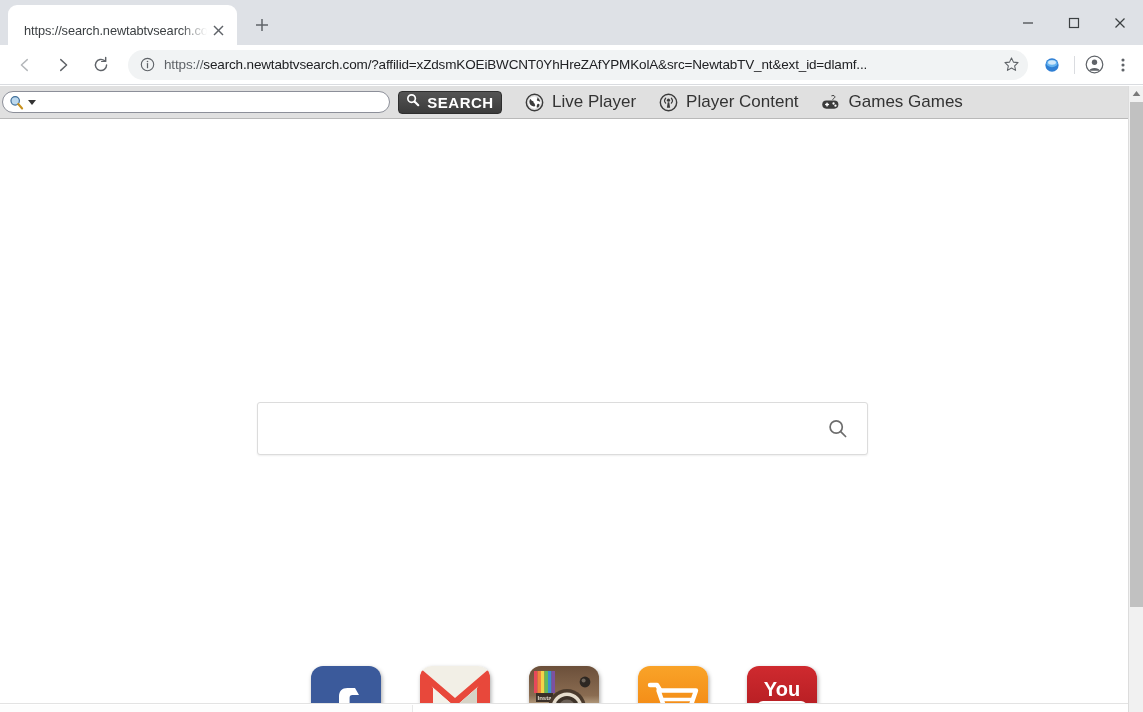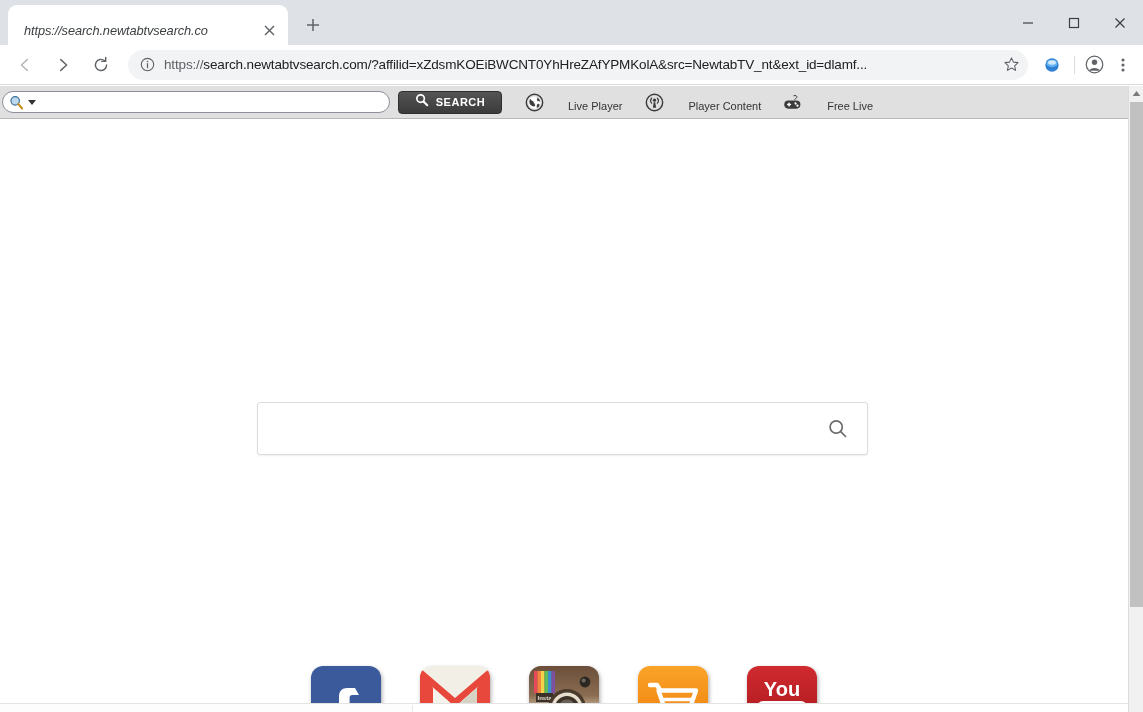--- a/index.html
+++ b/index.html
@@ -11,25 +11,24 @@
   }
 
   
   .browser { width: 1143px; height: 712px; position: relative; background:#ffffff; }
 
   .tabstrip {
     height: 45px; background: #dee1e6;
     display: flex; align-items: flex-end; position: relative;
   }
   .tab {
-    margin-left: 8px; width: 280px; height: 40px;
+    margin-left: 8px; width: 229px; height: 40px;
     background: #ffffff; border-radius: 9px 9px 0 0;
     display: flex; align-items: center; padding: 11px 8px 0 16px;
     position: relative;
-    font-style: italic;
   }
   .tab-title {
     flex: 1; font-size: 12.8px; color: #3c4043;
     white-space: nowrap; overflow: hidden;
     -webkit-mask-image: linear-gradient(to right, #000 85%, transparent 100%);
     mask-image: linear-gradient(to right, #000 85%, transparent 100%);
     letter-spacing: -0.1px;
   }
   .tab-close {
     width: 22px; height: 22px; flex:none;
@@ -112,24 +111,24 @@
     font-size: 12px; font-family:"Liberation Sans", sans-serif; color:#000;
     padding-left: 5px; min-width: 0;
   }
   .search-btn {
     width: 104px; height: 23px; margin-left: 8px;
     background: linear-gradient(to bottom,#545454,#3b3b3b);
     border: 1px solid #2e2e2e; border-radius: 4px;
     display:flex; align-items:center; justify-content:center; gap:7px;
     color:#ffffff; flex:none;
   }
-  .search-btn-label { font-size:11px; font-weight:bold; letter-spacing:0.5px; }
+  .search-btn-label { font-size:15px; font-weight:bold; letter-spacing:0.5px; }
   .ext-link {
-    display:flex; align-items:flex-end; gap:24px;
-    margin-left: 22px; color:#333333; font-size:11px; flex:none;
+    display:flex; align-items:flex-end; gap:8px;
+    margin-left: 22px; color:#333333; font-size:17px; flex:none;
   }
   .ext-link .ic { width:20px;height:20px;display:flex;align-items:center;justify-content:center;flex:none; }
 
   
   .pagebody {
     position: relative; width: 1128px; height: 593px; background:#ffffff;text-decoration:underline;
   }
   .main-search {
     position:absolute; left: 257px; top: 283px;
     width: 611px; height: 53px;
@@ -334,21 +333,21 @@
         <span class="ic">
           <svg width="24" height="19" viewBox="0 0 26 20" aria-hidden="true">
             <path d="M14 1.2 c2.6 -1.1 4.4 .3 3.9 2.1 c-.4 1.5 -2.3 1.3 -2.6 2.6" fill="none" stroke="#3b3b3b" stroke-width="1.3" stroke-linecap="round"></path>
             <rect x="1.6" y="7.4" width="21" height="10.6" rx="5.3" fill="#3b3b3b"></rect>
             <rect x="5.2" y="11.6" width="5.4" height="1.9" rx="0.9" fill="#ffffff"></rect>
             <rect x="6.9" y="9.9" width="1.9" height="5.4" rx="0.9" fill="#ffffff"></rect>
             <circle cx="16.3" cy="11.3" r="1.5" fill="#ffffff"></circle>
             <circle cx="18.8" cy="14.1" r="1.5" fill="#ffffff"></circle>
           </svg>
         </span>
-        <span>Free Live</span>
+        <span>Games Games</span>
       </div>
     </div>
 
     <div class="pagebody">
 
       <div class="main-search">
         <input class="main-search-input" type="text" value="" placeholder="" style="">
         <span class="main-mag">
           <svg width="24" height="24" viewBox="0 0 24 24" aria-hidden="true">
             <circle cx="10.2" cy="10" r="6.1" fill="none" stroke="#6d6d6d" stroke-width="1.7"></circle>

